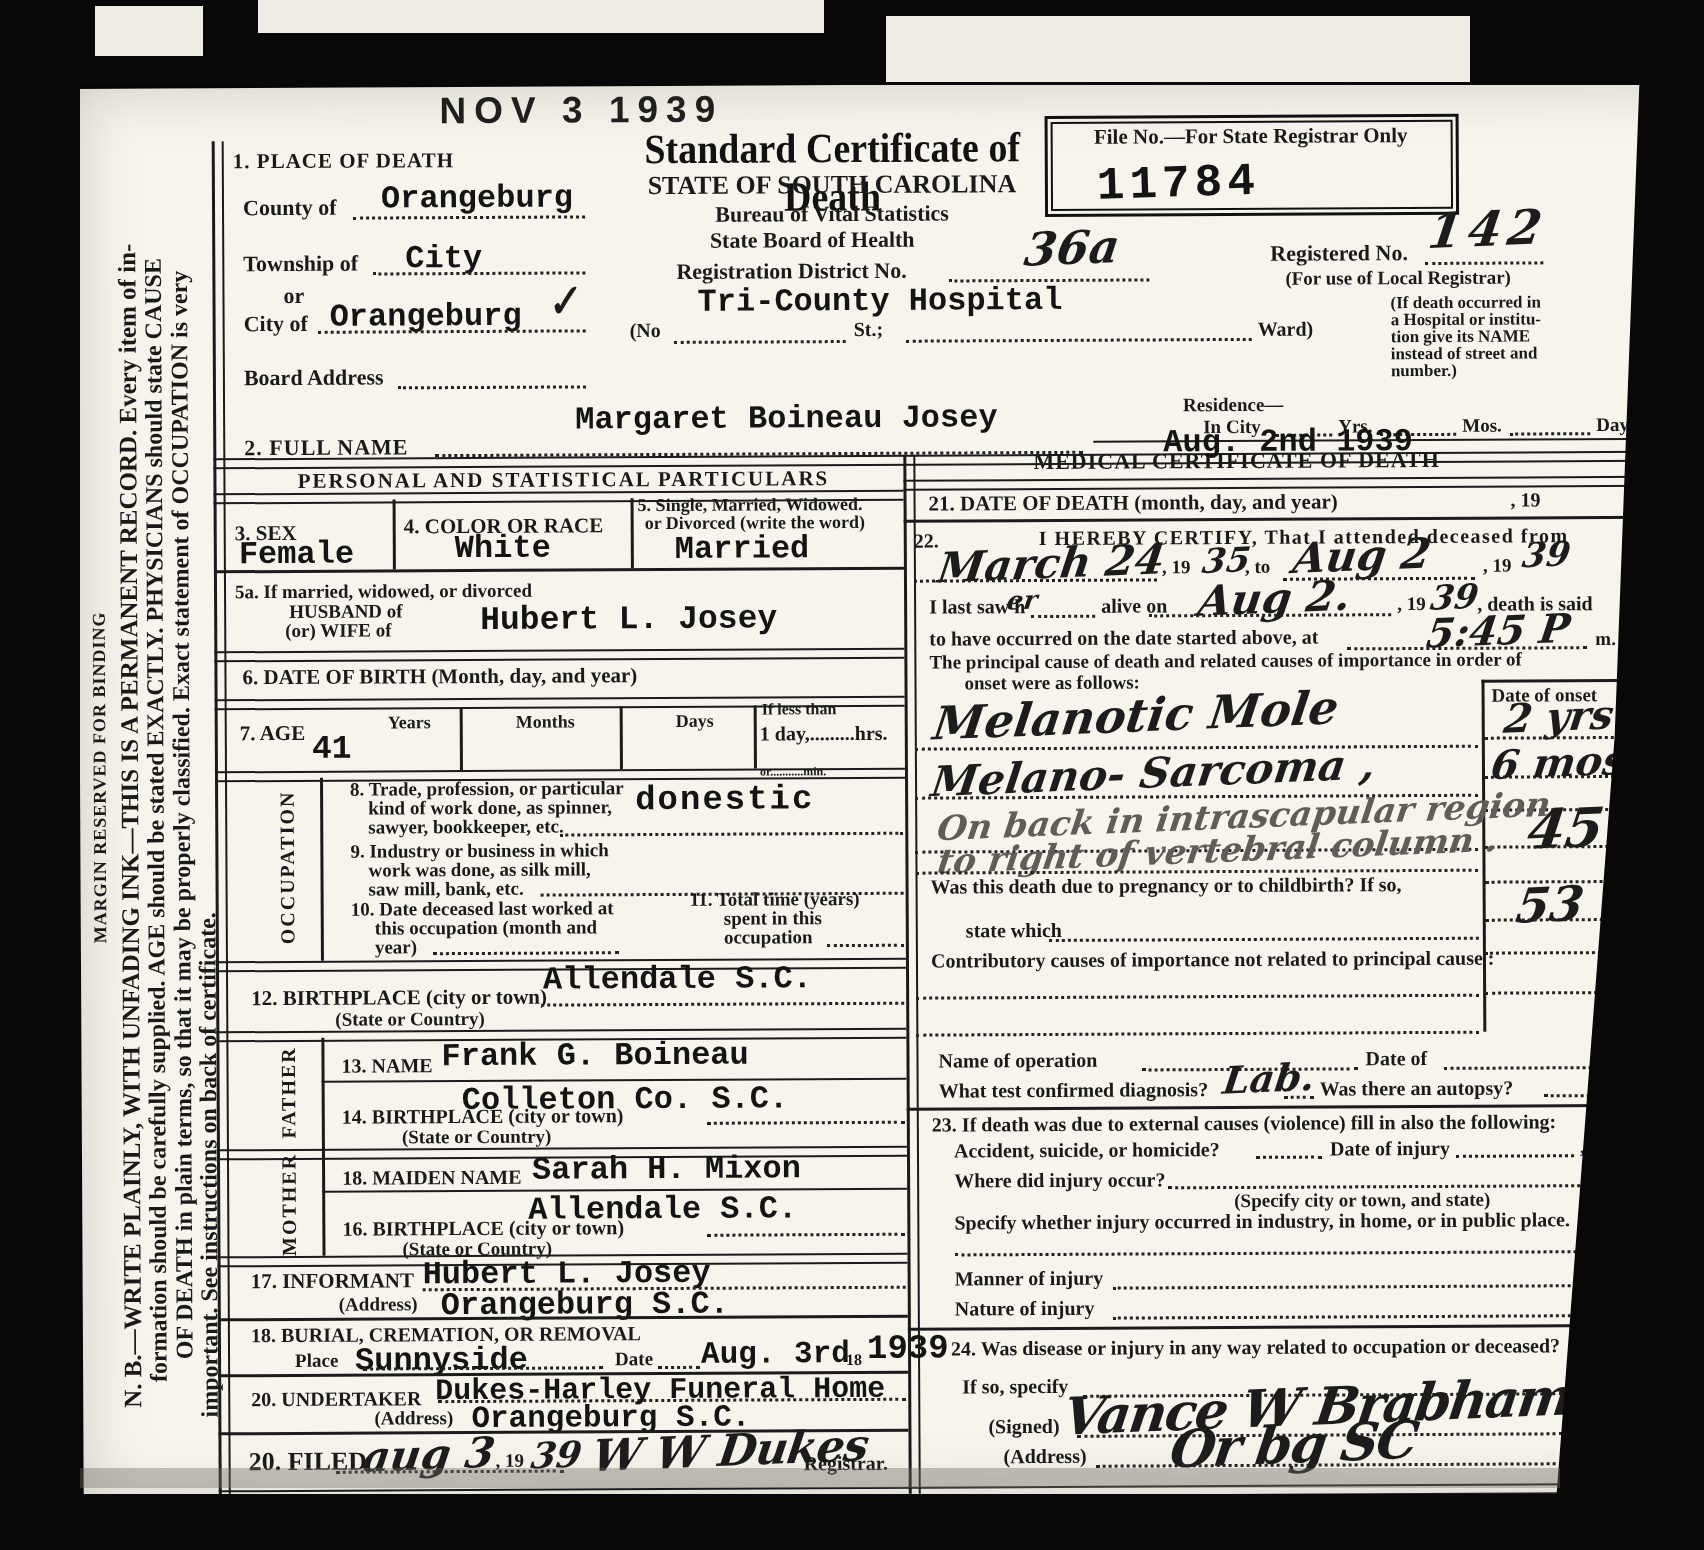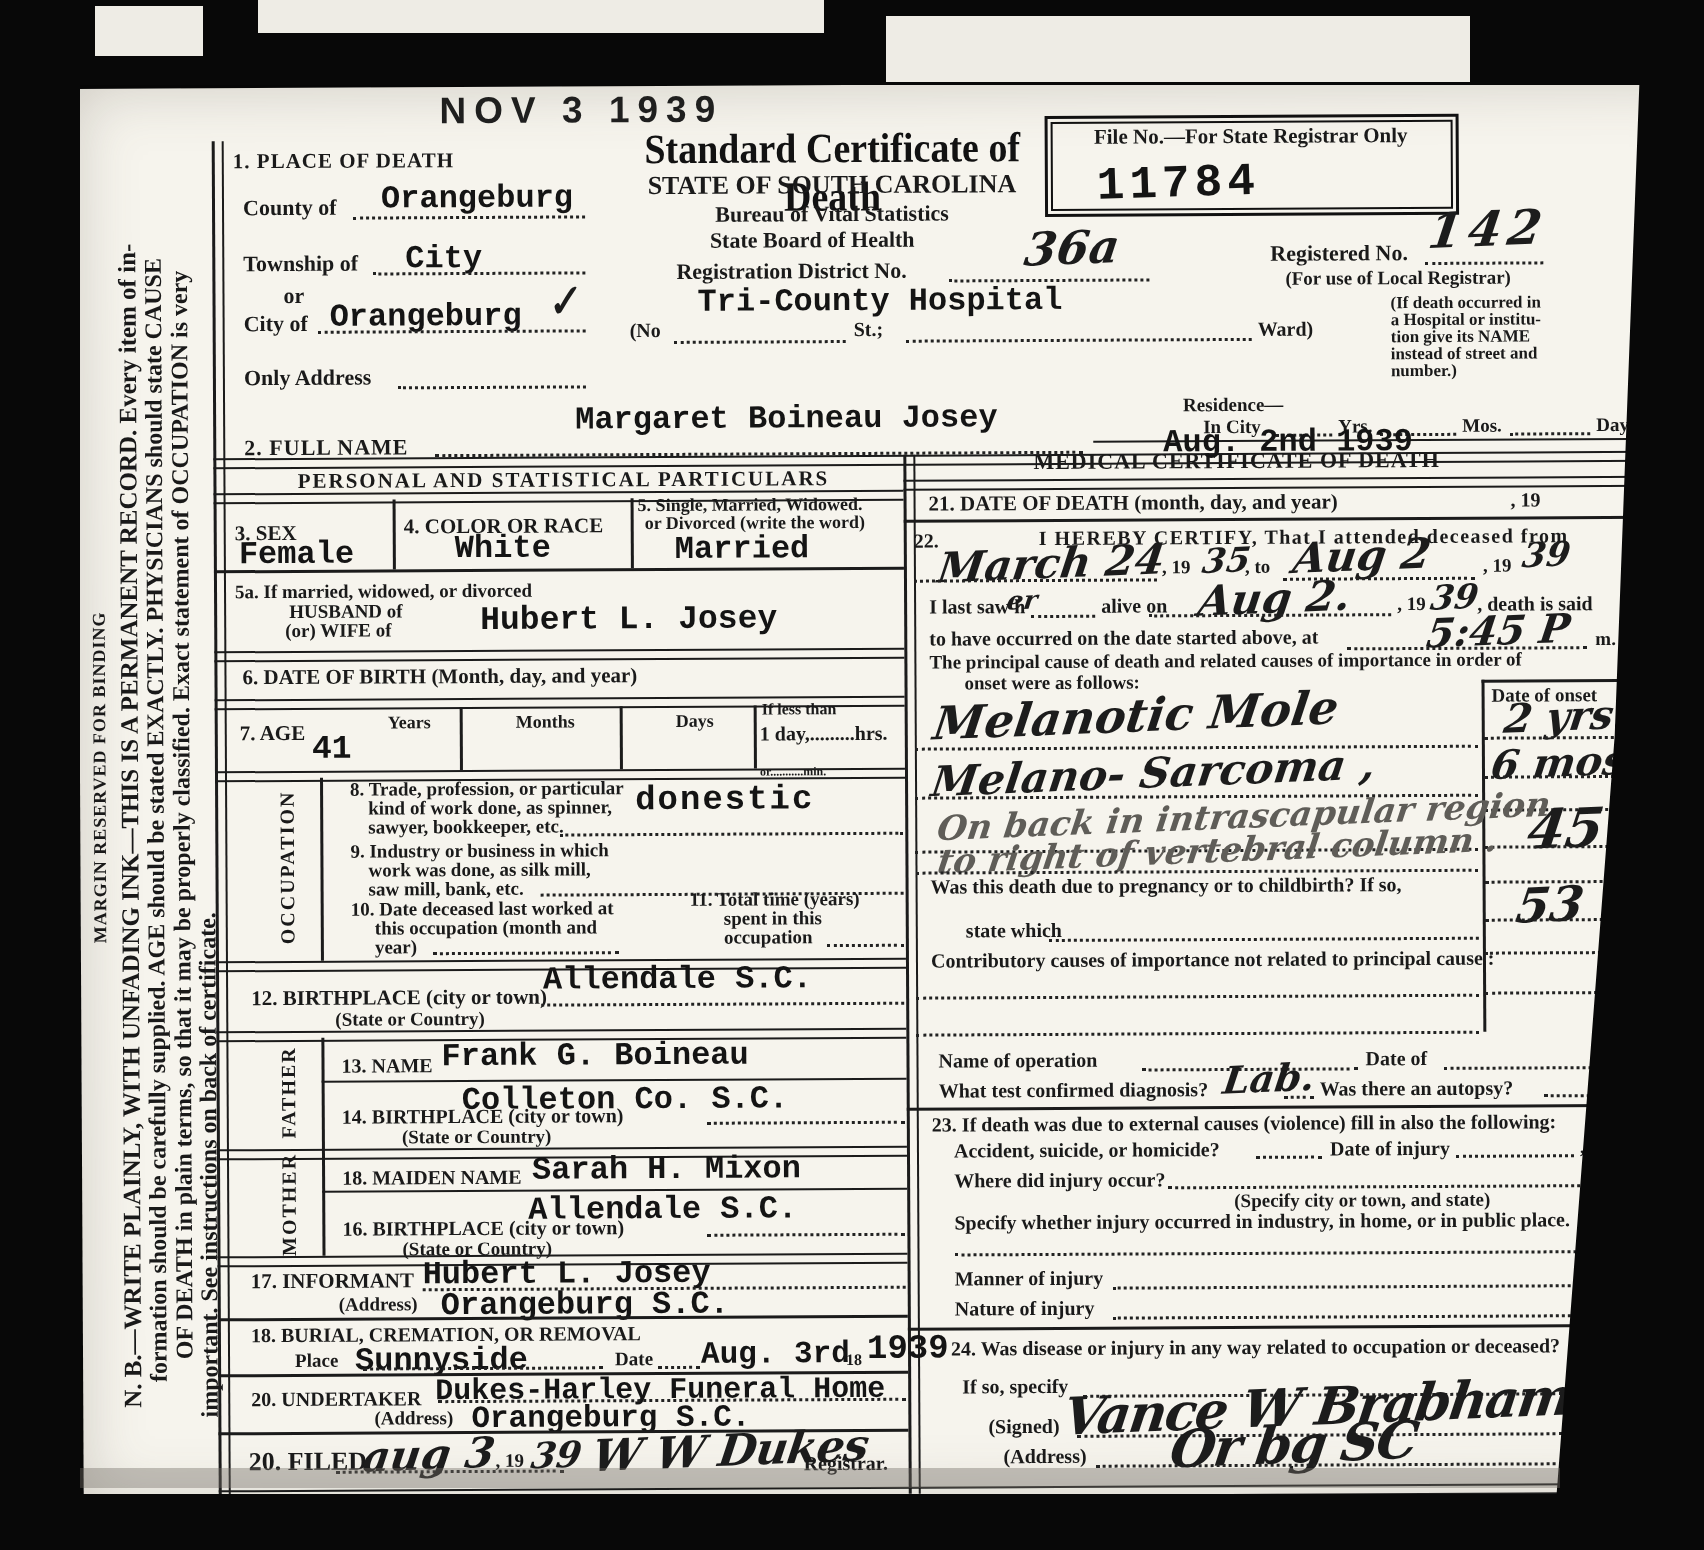--- a/index.html
+++ b/index.html
@@ -66,21 +66,21 @@
   <div class="ty" style="left:384px;top:178px;font-size:32px;">Orangeburg</div>
   <div class="dt" style="left:356px;top:214px;width:232px;"></div>
   <div class="lb" style="left:246px;top:248px;font-size:22px;">Township of</div>
   <div class="ty" style="left:408px;top:238px;font-size:32px;">City</div>
   <div class="dt" style="left:376px;top:270px;width:212px;"></div>
   <div class="lb" style="left:286px;top:280px;font-size:22px;">or</div>
   <div class="lb" style="left:246px;top:308px;font-size:22px;">City of</div>
   <div class="ty" style="left:332px;top:296px;font-size:32px;">Orangeburg</div>
   <div class="hw" style="left:548px;top:276px;font-size:40px;transform:rotate(-12deg);">✓</div>
   <div class="dt" style="left:320px;top:328px;width:268px;"></div>
-  <div class="lb" style="left:246px;top:362px;font-size:22px;">Only Address</div>
+  <div class="lb" style="left:246px;top:362px;font-size:22px;">Board Address</div>
   <div class="dt" style="left:400px;top:384px;width:188px;"></div>
 
   <div class="lb" style="left:679px;top:258px;font-size:22px;">Registration District No.</div>
   <div class="dt" style="left:952px;top:280px;width:200px;"></div>
   <div class="hw" style="left:1028px;top:222px;font-size:46px;">36a</div>
   <div class="ty" style="left:700px;top:283px;font-size:32px;">Tri-County Hospital</div>
   <div class="lb" style="left:632px;top:318px;font-size:20px;">(No</div>
   <div class="dt" style="left:676px;top:340px;width:172px;"></div>
   <div class="lb" style="left:856px;top:318px;font-size:20px;">St.;</div>
   <div class="dt" style="left:908px;top:340px;width:346px;"></div>

